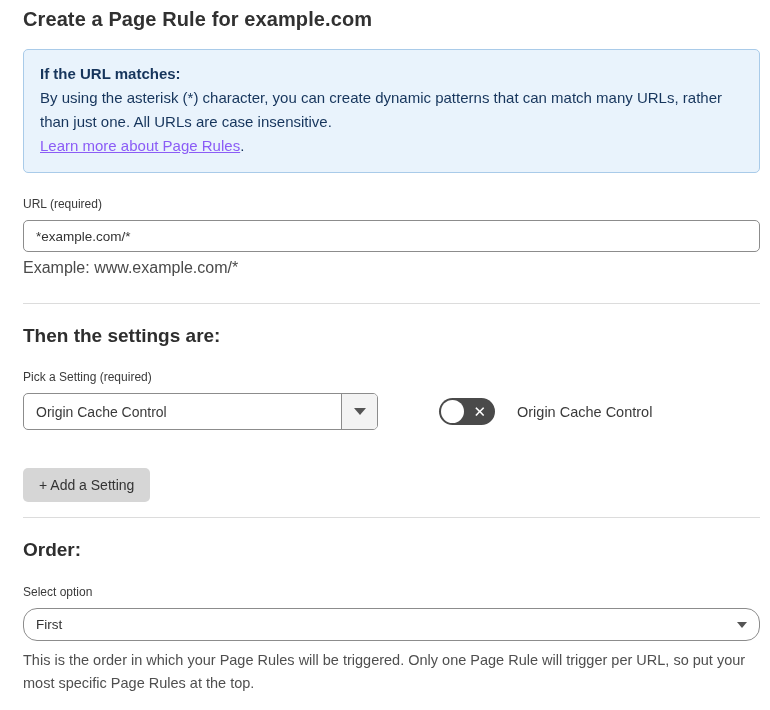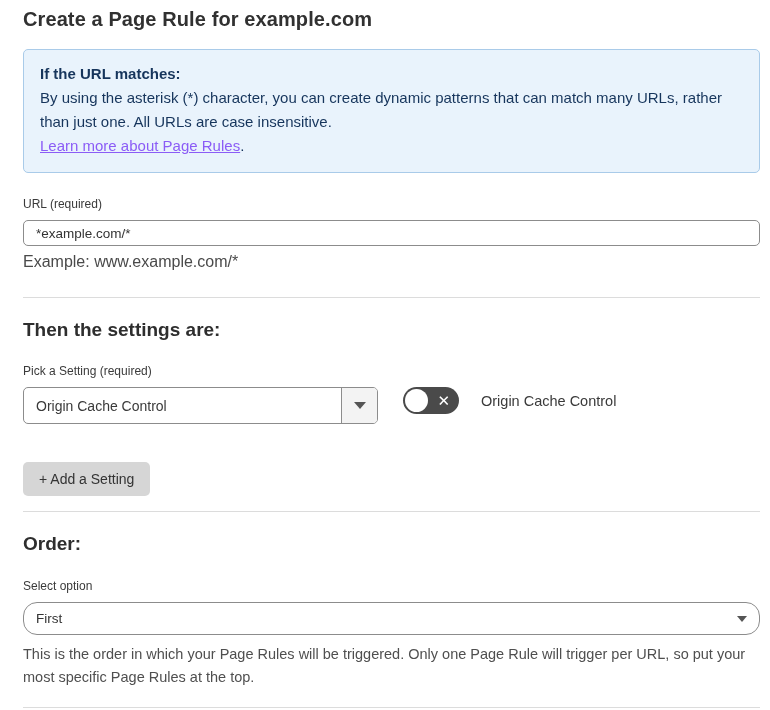--- a/index.html
+++ b/index.html
@@ -49,21 +49,21 @@
     margin-bottom: 9px;
   }
   .helper-text {
     font-size: 16px;
     color: #4a4a4a;
     margin-top: 7px;
   }
   
   .text-input {
     width: 100%;
-    height: 26px;
+    height: 32px;
     border: 1px solid #8c8c8c;
     border-radius: 5px;
     padding: 0 12px;
     font-size: 13.5px;
     font-family: "Liberation Sans", sans-serif;
     color: #333333;
     background: #ffffff;
     outline: none;
   }
   .divider {
@@ -73,22 +73,23 @@
   }
   .section-heading {
     font-size: 19px;
     font-weight: bold;
     color: #2e2e2e;
     margin: 21px 0 0 0;
   }
   
   .setting-row {
     display: flex;
-    align-items: flex-start;
+    align-items: center;
     margin-top: 16px;
+    gap: 36px;
   }
   .select-box {
     display: flex;
     align-items: stretch;
     width: 355px;
     height: 37px;
     border: 1px solid #8c8c8c;
     border-radius: 5px;
     background: #ffffff;
     overflow: hidden;

